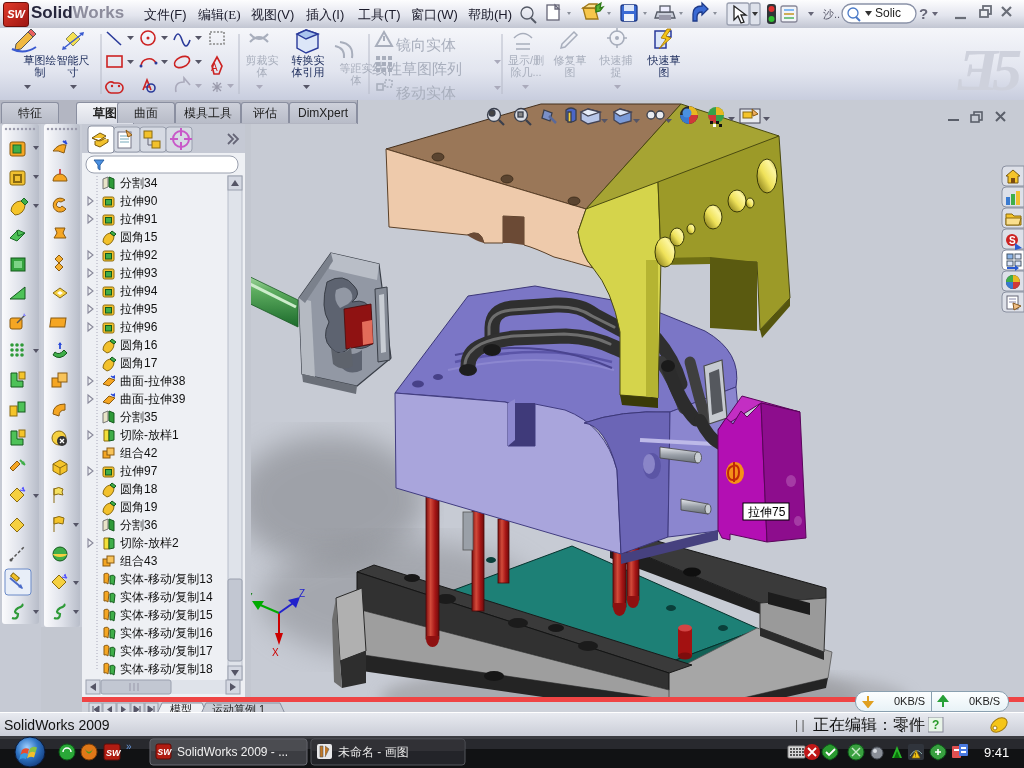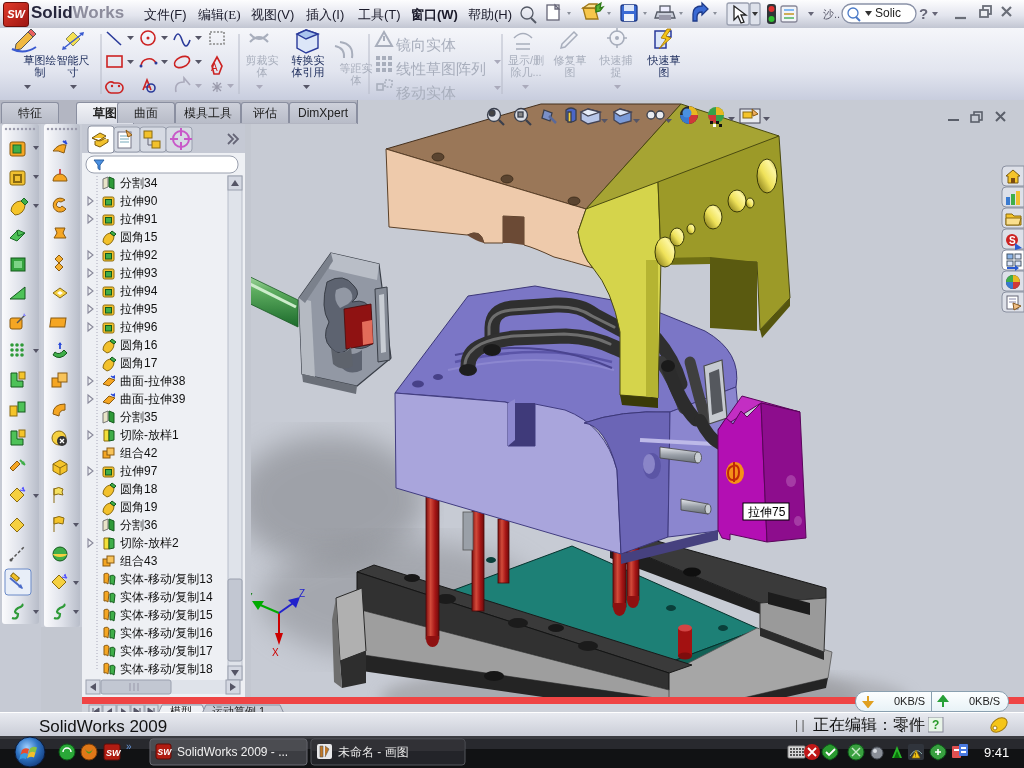--- a/index.html
+++ b/index.html
@@ -5,39 +5,39 @@
 html,body{margin:0;padding:0;}
 body{width:1024px;height:768px;overflow:hidden;position:relative;font-family:"Liberation Sans",sans-serif;background:#c7cbd4;}
 #menubar{position:absolute;left:0;top:0;width:1024px;height:28px;background:linear-gradient(#fdfdfe,#e3e5ee 55%,#c2c6d2);border-bottom:1px solid #7a7f96;}
 #toolbar{position:absolute;left:0;top:28px;width:1024px;height:72px;background:linear-gradient(#f5f6fa,#e2e5ef 60%,#c8cdde);}
 #tabstrip{position:absolute;left:0;top:100px;width:357px;height:24px;background:#b3b6c2;z-index:5;border-right:1px solid #8a8fa0;}
 .tab{position:absolute;top:2px;height:20px;background:linear-gradient(#cdd0da,#b8bcc8);border:1px solid #8a8fa0;border-bottom:none;border-radius:3px 3px 0 0;font-size:12px;color:#222;text-align:center;line-height:20px;}
 .tab.active{background:linear-gradient(#f2f3f7,#dadde6);height:21px;font-weight:bold;}
 #viewport{position:absolute;left:0;top:100px;width:1024px;height:611px;background:#c7cbd4;}
 #leftbars{position:absolute;left:0;top:124px;width:82px;height:588px;background:#c3c7d0;z-index:6;}
 #treepanel{position:absolute;left:82px;top:124px;width:163px;height:573px;background:#eef0f4;z-index:6;}
-#doctabs{position:absolute;left:82px;top:697px;width:942px;height:15px;background:#ced2da;border-top:7px solid #ef4444;z-index:4;}
+#doctabs{position:absolute;left:82px;top:697px;width:942px;height:15px;background:#ced2da;border-top:5px solid #ef4444;z-index:4;}
 #statusbar{position:absolute;left:0;top:712px;width:1024px;height:24px;background:linear-gradient(#e8eaf0,#c9ccd6);border-top:1px solid #fff;z-index:7;}
 #taskbar{position:absolute;left:0;top:736px;width:1024px;height:32px;background:linear-gradient(#4a4a4f,#1a1a1d 40%,#0a0a0c);z-index:8;}
 .mi{position:absolute;top:6px;font-size:13px;color:#1a1a2a;}
 .tt{position:absolute;top:26px;width:44px;text-align:center;font-size:11px;line-height:12px;color:#1a2a5a;}
 .tt.gray{color:#a8aebc;}
 .gmi{position:absolute;font-size:15px;color:#a8aebc;}
 </style>
 </head>
 <body>
 <div id="menubar">
 <div style="position:absolute;left:3px;top:2px;width:24px;height:23px;background:linear-gradient(135deg,#e03a2a,#9e1612);border:1px solid #6a0e0a;border-radius:3px;color:#fff;font-weight:bold;font-size:11px;text-align:center;line-height:23px;font-style:italic;">SW</div>
 <div style="position:absolute;left:31px;top:3px;font-size:17px;font-weight:bold;color:#26263c;">Solid<span style="color:#8d8d9d;">Works</span></div>
 <span class="mi" style="left:144px;">文件(F)</span>
 <span class="mi" style="left:198px;font-family:Liberation Serif, serif;">编辑(E)</span>
 <span class="mi" style="left:251px;">视图(V)</span>
 <span class="mi" style="left:306px;">插入(I)</span>
 <span class="mi" style="left:358px;">工具(T)</span>
-<span class="mi" style="left:411px;font-weight:bold;">窗口(W)</span>
+<span class="mi" style="left:411px;">窗口(W)</span>
 <span class="mi" style="left:468px;">帮助(H)</span>
     <svg style="position:absolute;left:515px;top:0px;" width="509" height="28" viewBox="0 0 509 28">
 <g stroke-width="1.3" fill="none">
 <circle cx="12" cy="13" r="6" stroke="#555a66"></circle>
         <line x1="16" y1="18" x2="21" y2="23" stroke="#555a66" stroke-width="2"></line>
 <rect x="32" y="5" width="12" height="15" fill="#ffffff" stroke="#667"></rect>
         <path d="M40,5 l4,4 -4,0 Z" fill="#dde" stroke="#667"></path>
 <path d="M52,12 l4,0 -2,3 Z" fill="#8a8f9a"></path>
 <path d="M68,8 L80,8 L83,19 L71,19 Z" fill="#f7c64a" stroke="#a07818"></path>
         <path d="M68,8 L74,4 L82,4 L80,8 Z" fill="#fadf8e" stroke="#a07818"></path>
@@ -77,20 +77,21 @@
 <path d="M417,12 l6,0 -3,4 Z" fill="#667"></path>
 <line x1="440" y1="18" x2="451" y2="18" stroke="#6a6e78" stroke-width="2.2"></line>
 <rect x="468" y="6" width="8" height="8" stroke="#6a6e78" stroke-width="1.8"></rect>
         <rect x="465" y="10" width="8" height="7" fill="#eceef2" stroke="#6a6e78" stroke-width="1.8"></rect>
 <path d="M487,7 l9,9 M496,7 l-9,9" stroke="#6a6e78" stroke-width="2.2"></path>
 </g>
 </svg>
 
 </div>
 <div id="toolbar">
+<div style="position:absolute;right:8px;top:8px;font-size:60px;font-style:italic;font-weight:bold;color:#ced1dc;font-family:'Liberation Serif',serif;letter-spacing:-6px;">Ǝ5</div>
 <svg style="position:absolute;left:0;top:0;" width="720" height="72" viewBox="0 0 720 72">
 <defs>
         <g id="dd">
           <path d="M0,0 l7,0 -3.5,4 Z" fill="#556"></path>
         </g>
 <g id="ddg">
           <path d="M0,0 l7,0 -3.5,4 Z" fill="#aab"></path>
         </g>
       </defs>
 <path d="M16,16 l12,-12 5,5 -12,12 -6,1 Z" fill="#f0b840" stroke="#555"></path>
@@ -169,21 +170,21 @@
 <use href="#ddg" x="614" y="57"></use>
 <path d="M655,3 l16,0 0,6 -5,0 0,11 -11,0 Z" fill="#dce6f8" stroke="#2a3a9a" stroke-width="1.5"></path>
       <path d="M667,1 l-6,9 5,1 -7,10 12,-11 -5,-2 5,-7 Z" fill="#f5c518" stroke="#a07000" stroke-width="0.8"></path>
 </svg>
 <div class="tt" style="left:18px;"><span>草图绘</span><br><span>制</span></div>
 <div class="tt" style="left:51px;"><span>智能尺</span><br><span>寸</span></div>
 <div class="tt gray" style="left:240px;"><span>剪裁实</span><br><span>体</span></div>
 <div class="tt" style="left:282px;width:52px;"><span>转换实</span><br><span>体引用</span></div>
 <div class="tt gray" style="left:334px;top:34px;"><span>等距实</span><br><span>体</span></div>
 <div class="gmi" style="left:396px;top:8px;">镜向实体</div>
-<div class="gmi" style="left:396px;top:32px;">线性草图阵列</div>
+<div class="gmi" style="left:372px;top:32px;">线性草图阵列</div>
 <div class="gmi" style="left:396px;top:56px;">移动实体</div>
 <div class="tt gray" style="left:504px;"><span>显示/删</span><br><span>除几...</span></div>
 <div class="tt gray" style="left:548px;"><span>修复草</span><br><span>图</span></div>
 <div class="tt gray" style="left:594px;"><span>快速捕</span><br><span>捉</span></div>
 <div class="tt" style="left:642px;"><span>快速草</span><br><span>图</span></div>
 </div>
 <div id="viewport"><svg width="1024" height="611" viewBox="0 0 1024 611" xmlns="http://www.w3.org/2000/svg">
 <defs>
 <linearGradient id="rodg" x1="0" y1="0" x2="0" y2="1">
 <stop offset="0" stop-color="#b5e2b0"></stop>
@@ -894,21 +895,21 @@
       <path d="M6,1 l0,8 M6,12 l-4,-5 8,0 Z" stroke="#e0a020" fill="#e0a020" stroke-width="2"></path>
     </svg>
 <span style="position:absolute;left:38px;top:3px;">0KB/S</span>
 <div style="position:absolute;left:75px;top:0;width:1px;height:19px;background:#8aa0b0;"></div>
 <svg style="position:absolute;left:81px;top:3px;" width="12" height="13">
       <path d="M6,12 l0,-8 M6,1 l-4,5 8,0 Z" stroke="#28a038" fill="#28a038" stroke-width="2"></path>
     </svg>
 <span style="position:absolute;left:113px;top:3px;">0KB/S</span>
 </div>
 <div id="statusbar">
-<span style="position:absolute;left:4px;top:4px;font-size:17px;color:#111;margin-left:35px;">SolidWorks 2009</span>
+<span style="position:absolute;left:4px;top:4px;font-size:14px;color:#111;">SolidWorks 2009</span>
 <span style="position:absolute;left:795px;top:5px;font-size:12px;color:#555;">| |</span>
 <span style="position:absolute;left:813px;top:2px;font-size:16px;color:#111;">正在编辑：零件</span>
 <span style="position:absolute;left:903px;top:5px;font-size:12px;color:#555;">| | |</span>
 <svg style="position:absolute;left:928px;top:4px;" width="16" height="16">
       <rect x="0" y="0" width="15" height="15" fill="#e8f4e8" stroke="#889"></rect>
       <text x="4" y="12" font-size="12" font-weight="bold" fill="#2a9a2a" font-family="Liberation Sans">?</text>
     </svg>
 <svg style="position:absolute;left:988px;top:3px;" width="22" height="18">
       <ellipse cx="11" cy="9" rx="9" ry="6" transform="rotate(-35 11 9)" fill="#f5c518" stroke="#a07810"></ellipse>
       <circle cx="7" cy="12" r="2" fill="#fff" stroke="#a07810"></circle>

